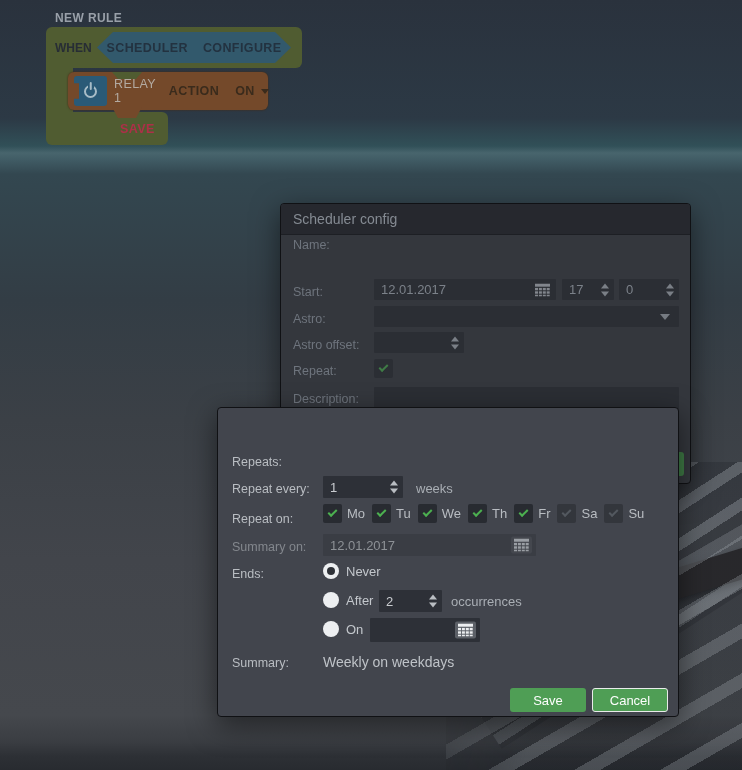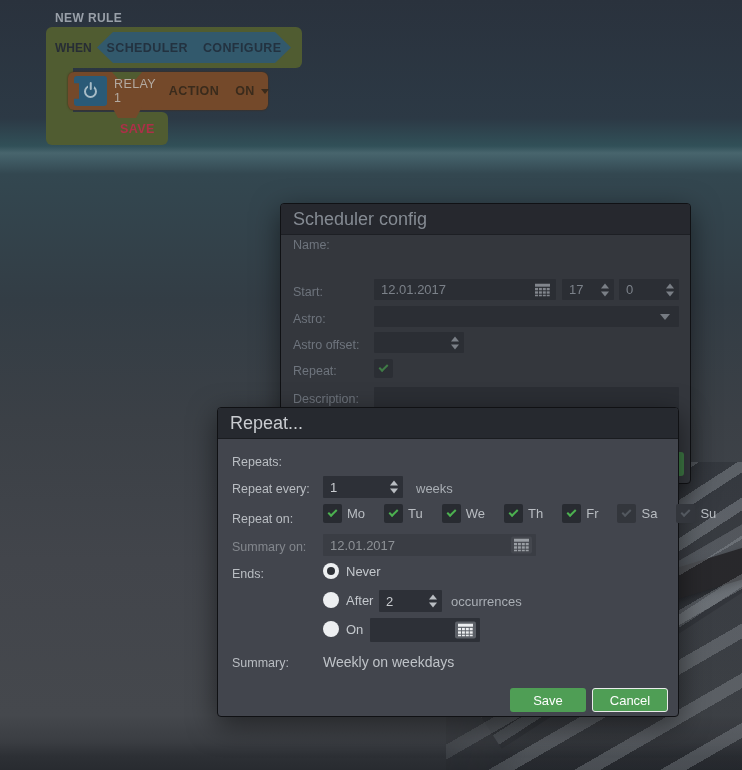--- a/index.html
+++ b/index.html
@@ -56,21 +56,21 @@
   .action-text  { margin-left:13px; font-size:12.5px; font-weight:bold; color:#3a2b1c; letter-spacing:.4px; }
   .on-text      { margin-left:16px; font-size:12.5px; font-weight:bold; color:#3a2b1c; letter-spacing:.4px; }
   .on-arrow { display:inline-block; width:0; height:0; margin-left:6px;
     border-left:4.5px solid transparent; border-right:4.5px solid transparent; border-top:5px solid #3a2b1c; }
   .save-text { margin-left:74px; font-size:12.5px; font-weight:bold; color:#ad3048; letter-spacing:.4px; }
 
   
   .dialog { position:absolute; border-radius:4px; border:1px solid #101114;
     box-shadow:0 8px 28px rgba(0,0,0,.5); }
   .dlg-header { height:31px; border-radius:3px 3px 0 0; display:flex; align-items:center; padding-left:12px;
-    font-size:18px; }
+    font-size:14px; }
   .label { position:absolute; font-size:12.5px; }
   .field { position:absolute; display:flex; align-items:center; padding:0 7px; font-size:13px;
     border-radius:1px; }
   .chev { position:absolute; right:9px; top:50%; transform:translateY(-50%); width:0; height:0;
     border-left:5.5px solid transparent; border-right:5.5px solid transparent; border-top:6px solid #b9bdc2; }
   .spin { position:absolute; right:5px; top:50%; transform:translateY(-50%); display:flex;
     flex-direction:column; gap:3px; }
   .spin i { width:0; height:0; border-left:4.5px solid transparent; border-right:4.5px solid transparent; }
   .spin .up { border-bottom:5px solid #b9bdc2; }
   .spin .dn { border-top:5px solid #b9bdc2; }
@@ -104,21 +104,21 @@
 
   
   .repeat-modal { left:217px; top:407px; width:462px; height:310px; background:#42454d; z-index:3; }
   .repeat-modal .dlg-header { background:#26292f; border-bottom:1px solid #1a1c20; color:#c9ccd0; }
   .repeat-modal .label { color:#b9bdc2; }
   .repeat-modal .label.dim { color:#83878d; }
   .repeat-modal .field { background:#2d3037; color:#c9ccd0; }
   .repeat-modal .field.disabled { background:#3a3d44; color:#8d9196; }
   .unit-text { position:absolute; font-size:13px; color:#a9aeb4; }
   .radio-label { position:absolute; font-size:13px; color:#c3c7cc; line-height:16px; }
-  .days-row { position:absolute; left:105px; top:96px; display:flex; align-items:center; gap:19px; }
+  .days-row { position:absolute; left:105px; top:96px; display:flex; align-items:center; gap:7px; }
   .day { display:flex; align-items:center; gap:5px; }
   .day-label { font-size:13px; color:#b9bdc2; }
   .cal-box { position:absolute; right:4px; top:50%; transform:translateY(-50%); width:21px; height:17px;
     border-radius:2px; display:flex; align-items:center; justify-content:center; }
   .cal-box.dimbox { background:#44474e; color:#9a9ea4; }
   .cal-box.brightbox { background:#5c6067; color:#eceef0; }
   .summary-value { position:absolute; font-size:14px; color:#bfc3c8; }
 </style>
 </head>
 <body>
@@ -230,21 +230,20 @@
 
     <span class="label" style="left:12px;top:188px">Description:</span>
     <div class="field" style="left:93px;top:183px;width:305px;height:62px;align-items:flex-start;padding-top:4px">
       <span></span>
     </div>
 
     <div class="btn" style="right:6px;top:248px"></div>
   </div>
 
   <div class="dialog repeat-modal">
-    <div class="dlg-header">Repeat...</div>
 
     <span class="label" style="left:14px;top:47px">Repeats:</span>
 
     <span class="label" style="left:14px;top:74px">Repeat every:</span>
     <div class="field" style="left:105px;top:68px;width:80px;height:22px">
       <span>1</span>
       <span class="spin">
           <i class="up"></i>
           <i class="dn"></i>
         </span>

